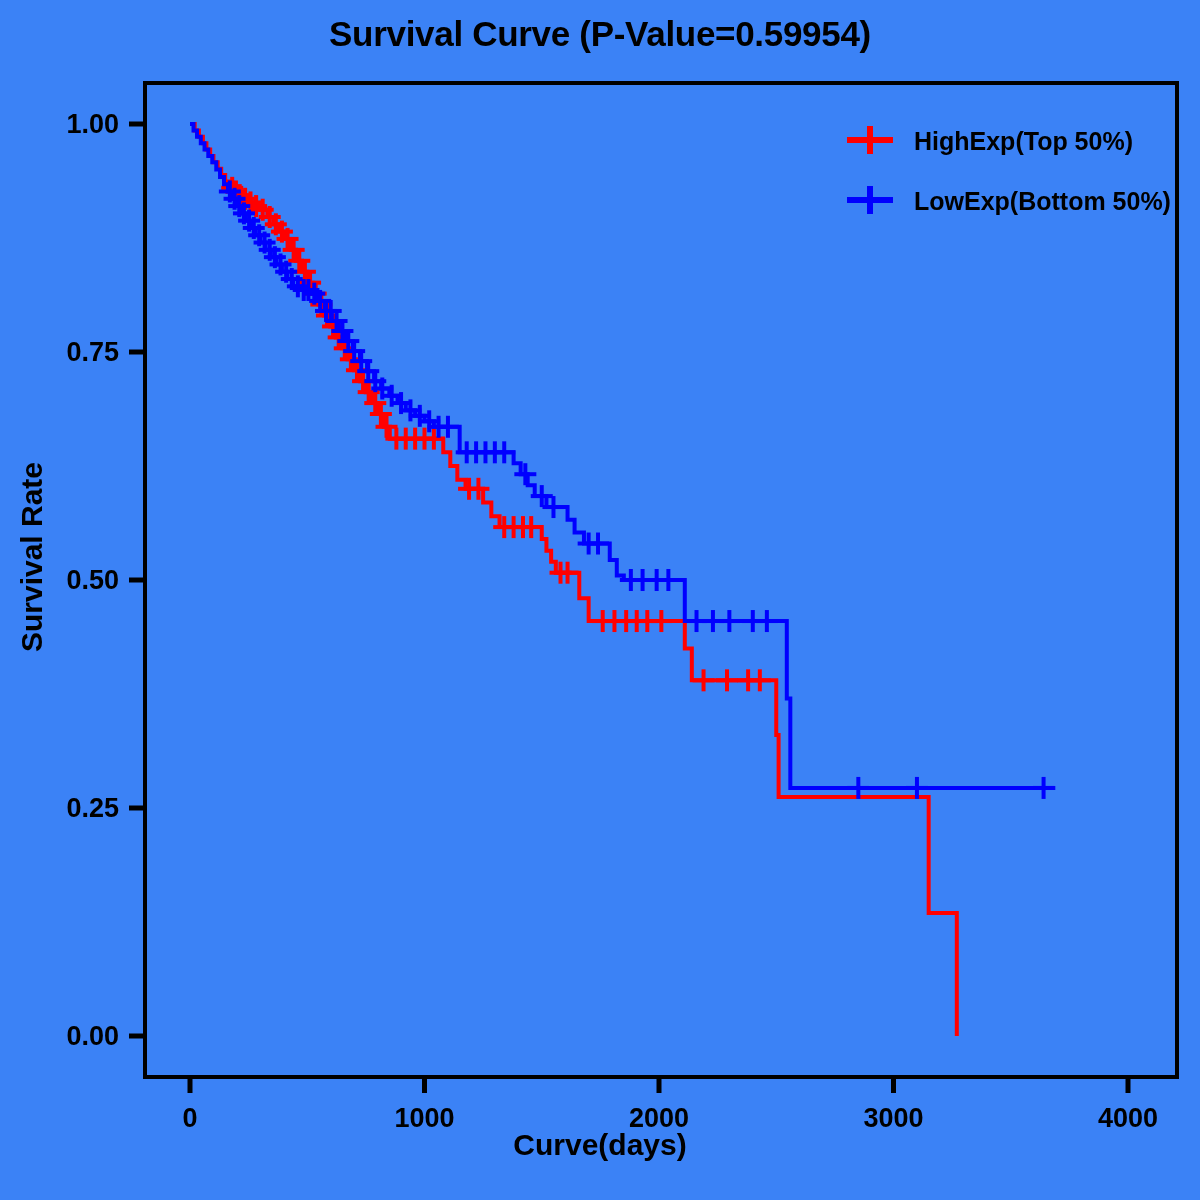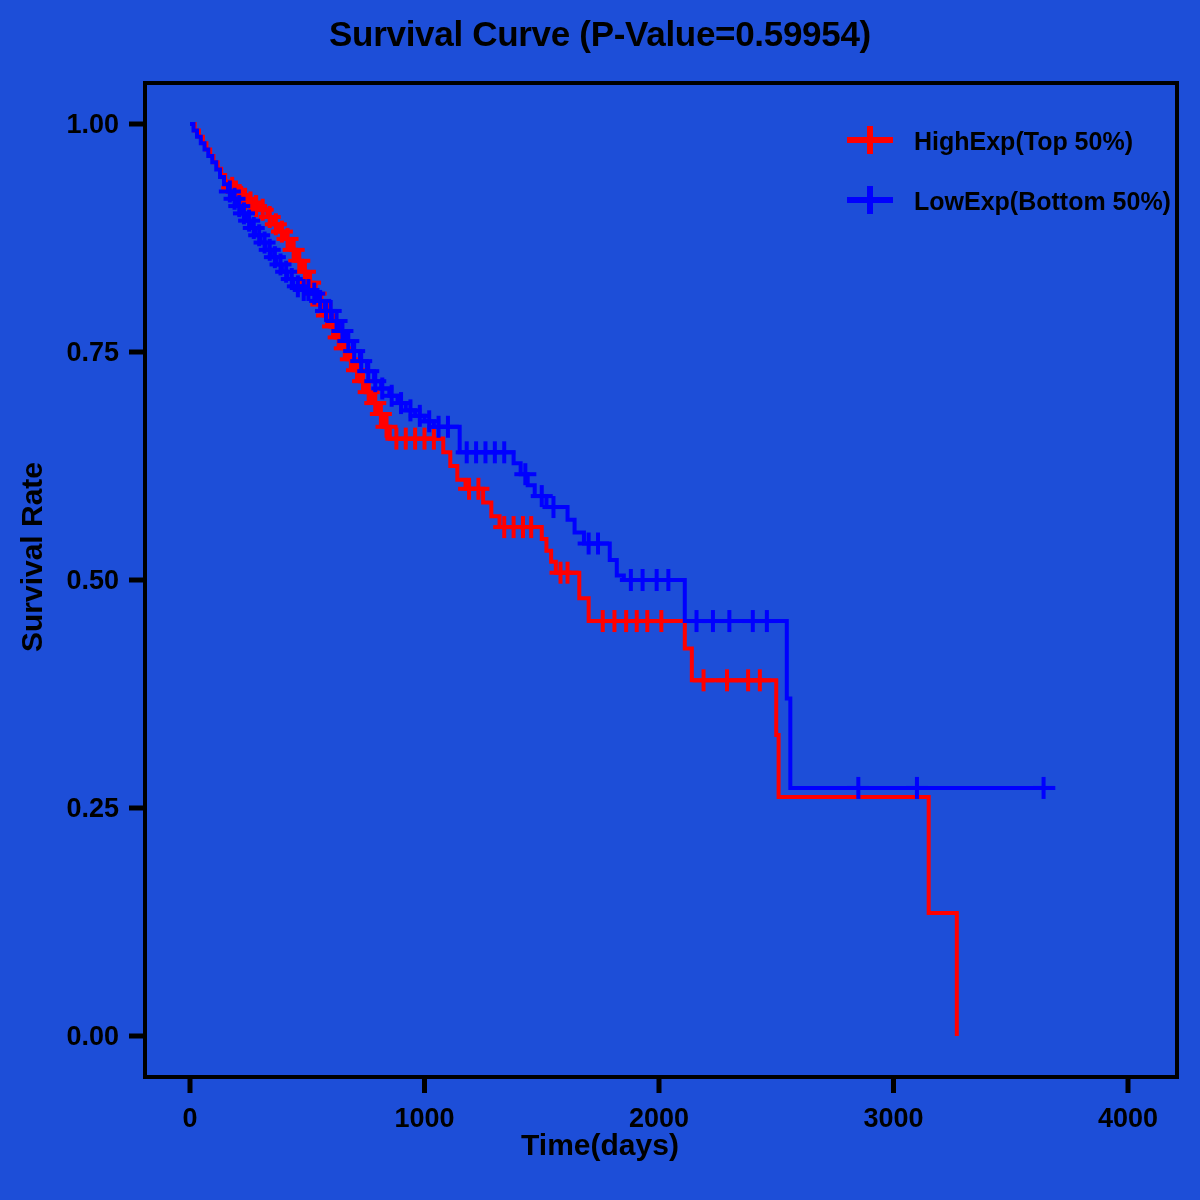--- a/index.html
+++ b/index.html
@@ -10,21 +10,21 @@
   body {
     width: 1200px;
     height: 1200px;
     font-family: "Liberation Sans", sans-serif;
     overflow: hidden;
   }
   #figure {
     position: relative;
     width: 1200px;
     height: 1200px;
-    background: #1d4ed8;
+    background: #3b82f6;
   }
   #chart-title {
     position: absolute;
     left: 0;
     top: 14px;
     width: 1200px;
     text-align: center;
     font-size: 35px;
     font-weight: bold;
     color: #000000;
@@ -71,21 +71,21 @@
 </style>
 </head>
 <body>
 
 <div id="figure">
 
   <div id="chart-title">Survival Curve (P-Value=0.59954)</div>
 
   <div id="ylabel">Survival Rate</div>
 
-  <div id="xlabel">Time(days)</div>
+  <div id="xlabel">Curve(days)</div>
 
   <svg id="plot-svg" width="1200" height="1200">
     <g id="axis-frame">
         <rect x="145" y="83" width="1032" height="994" fill="none" stroke="#000000" stroke-width="4"></rect>
       </g>
     <g id="x-ticks">
         <line x1="190" y1="1077" x2="190" y2="1093" stroke="#000000" stroke-width="5"></line>
         <text x="190" y="1127" text-anchor="middle" class="tick-text">0</text>
         <line x1="424.5" y1="1077" x2="424.5" y2="1093" stroke="#000000" stroke-width="5"></line>
         <text x="424.5" y="1127" text-anchor="middle" class="tick-text">1000</text>

